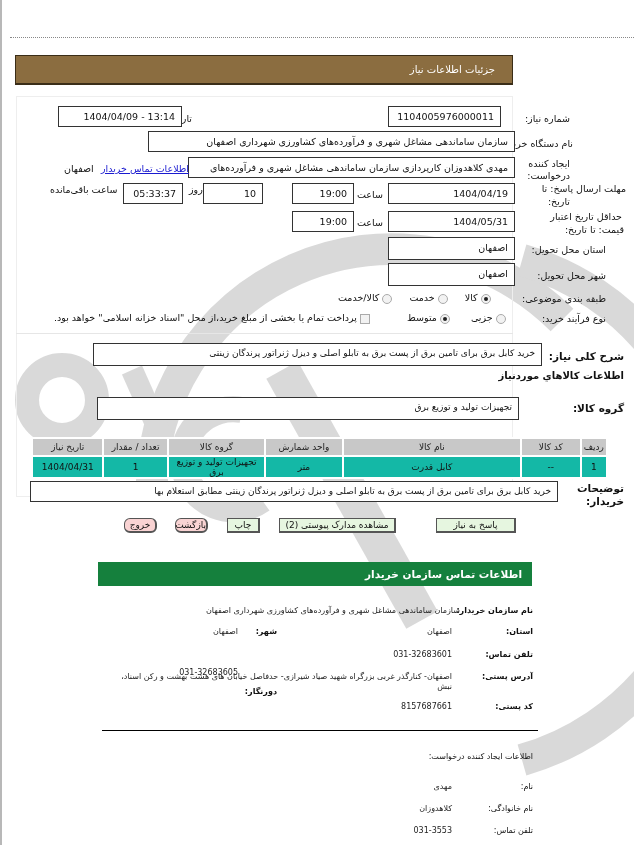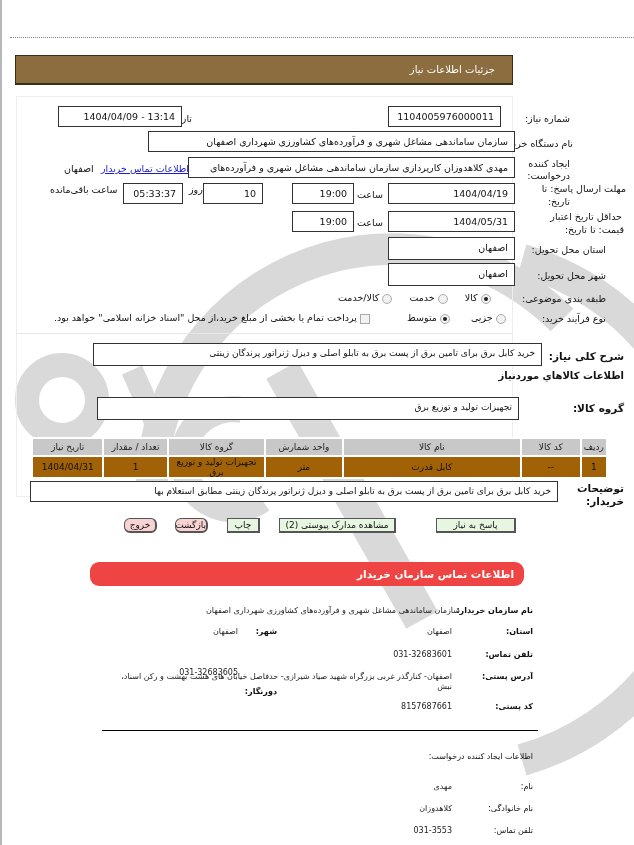--- a/index.html
+++ b/index.html
@@ -51,33 +51,33 @@
     .b { font-weight: bold; }
     table.items {
       position: absolute; top: 437px; left: 29px; width: 577px; border-collapse: collapse;
       font-size: 9px; z-index: 2; background: #fff;
     }
     table.items th {
       background: #c8c8c8; color: #222; font-weight: normal; height: 18px;
       border: 2px solid #fff; text-align: center;
     }
     table.items td {
-      background: #a16207; height: 19px; text-align: center; border: 2px solid #fff;
+      background: #14b8a6; height: 19px; text-align: center; border: 2px solid #fff;
     }
     .btn {
       position: absolute; height: 15px; line-height: 12px; font-size: 9px;
       border: 1px solid #555; text-align: center; z-index: 2; border-bottom-width: 2px;
       border-right-width: 2px;
     }
     .btn.green { background: #e6f6e0; }
     .btn.pink { background: #f9d3d3; border-radius: 6px; }
     .contact-bar {
-      position: absolute; top: 562px; left: 88px; width: 434px; height: 24px;
-      background: #ef4444; color: #fff; font-weight: bold; font-size: 10.5px;
-      line-height: 24px; padding-right: 10px; z-index: 2; border-radius: 9px;
+      position: absolute; top: 562px; left: 96px; width: 434px; height: 24px;
+      background: #15803d; color: #fff; font-weight: bold; font-size: 10.5px;
+      line-height: 24px; padding-right: 10px; z-index: 2;
     }
     .c-lbl { position: absolute; font-size: 8px; font-weight: bold; color: #111; z-index: 2; }
     .c-val { position: absolute; font-size: 8px; color: #222; z-index: 2; }
     .sep-line { position: absolute; top: 730px; left: 100px; width: 436px; border-top: 1px solid #000; }
   </style>
 </head>
 <body>
 
 <svg class="watermark" viewBox="0 0 634 645">
   <path d="M150 300 A 240 240 0 0 1 560 120" stroke="#8a8a8a" stroke-width="32" fill="none"></path>

